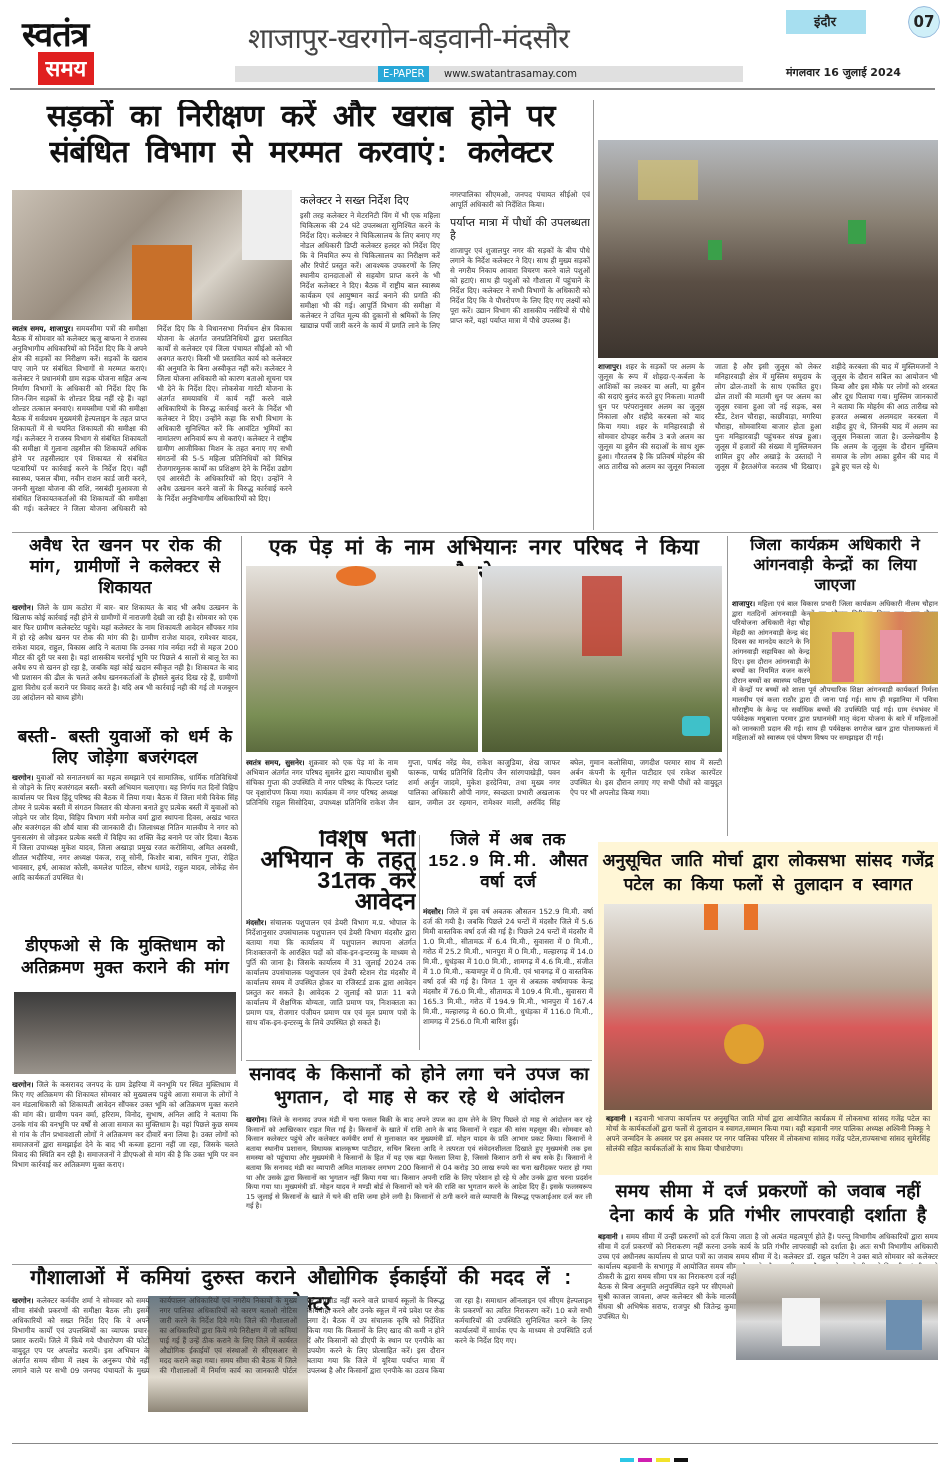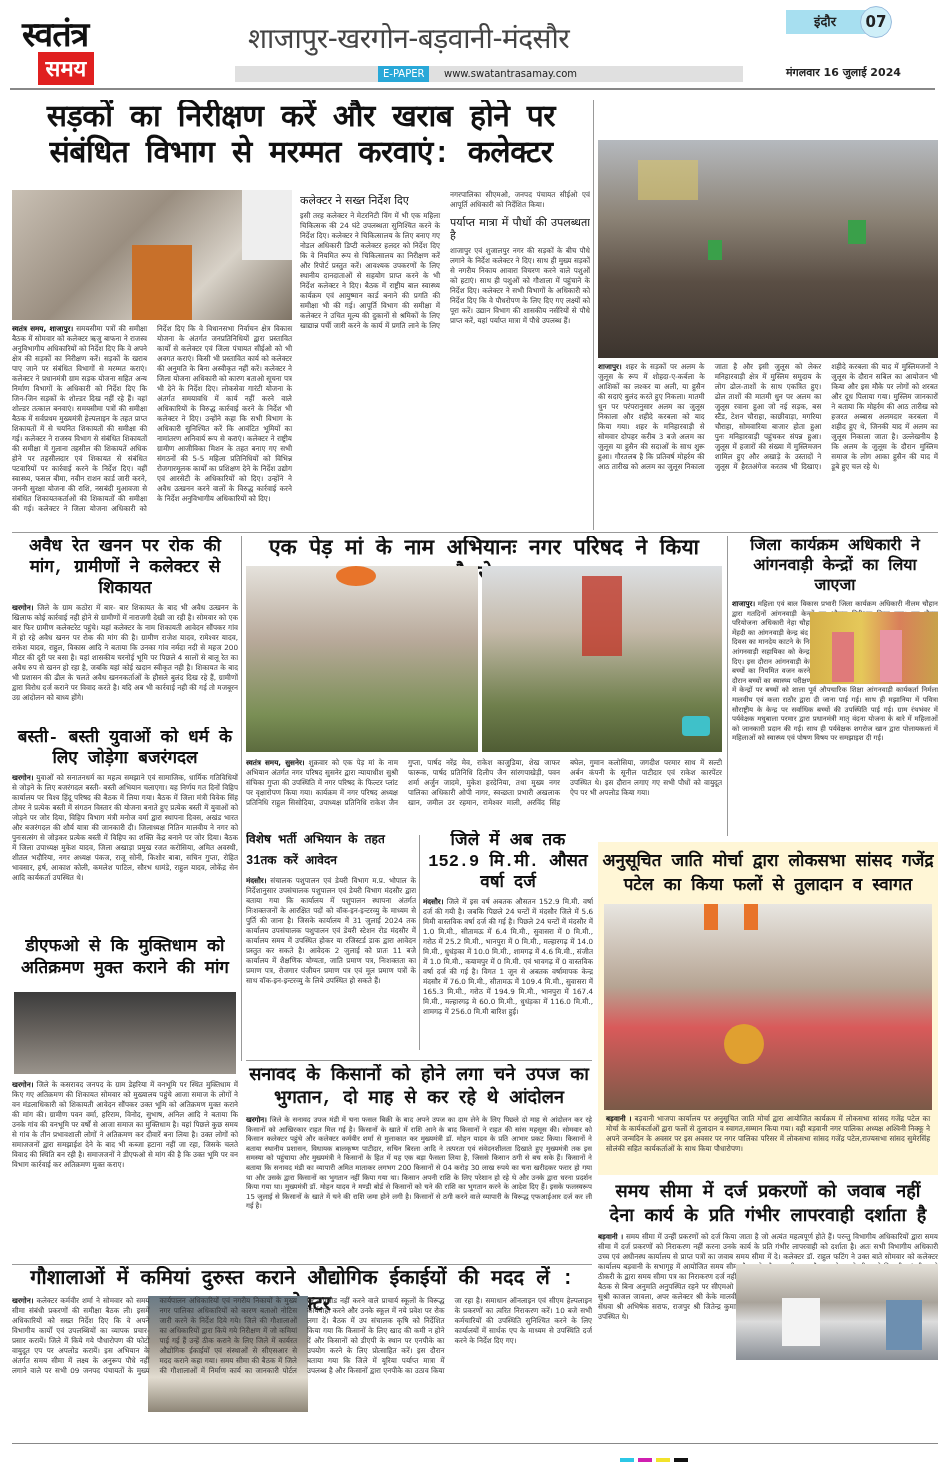--- a/index.html
+++ b/index.html
@@ -6,21 +6,21 @@
 body{width:945px;height:1468px;background:#fff;font-family:"DejaVu Sans","Liberation Sans",sans-serif;color:#222;position:relative;overflow:hidden}
 .abs{position:absolute}
 .masthead{left:0;top:0;width:945px;height:88px}
 .logo-top{left:22px;top:10px;font-size:34px;font-weight:bold;color:#111;letter-spacing:-1px;font-family:"DejaVu Sans",sans-serif}
 .logo-bot{left:38px;top:52px;width:56px;height:33px;background:#e02020;color:#fff;font-size:22px;font-weight:bold;text-align:center;line-height:33px}
 .edition-title{left:248px;top:18px;font-size:28px;color:#444;font-family:"DejaVu Sans",sans-serif;letter-spacing:-0.5px}
 .epaper-bar{left:235px;top:66px;width:508px;height:16px;background:#e0e0e0}
 .epaper-tag{left:378px;top:66px;height:16px;padding:0 5px;background:#29a8d8;color:#fff;font-size:10px;line-height:16px}
 .epaper-url{left:444px;top:66px;font-size:10px;line-height:16px;color:#222}
 .city{left:786px;top:10px;width:80px;height:24px;background:#a7dff0;font-size:13px;line-height:24px;padding-left:28px;font-weight:bold}
-.page-no{left:860px;top:6px;width:32px;height:32px;border-radius:50%;background:#cfeff8;border:1px solid #9bd;font-size:15px;font-weight:bold;text-align:center;line-height:30px}
+.page-no{left:908px;top:6px;width:32px;height:32px;border-radius:50%;background:#cfeff8;border:1px solid #9bd;font-size:15px;font-weight:bold;text-align:center;line-height:30px}
 .date{left:786px;top:64px;font-size:11px;font-weight:bold}
 .rule{left:10px;top:88px;width:925px;height:2px;background:#888}
 h1,h2,h3{font-family:Liberation Mono, monospace;color:#111;font-weight:bold;line-height:1.1}
 .story{position:absolute;overflow:hidden}
 .body-text{font-size:7.2px;line-height:10px;color:#333;text-align:justify}
 .cols2{column-count:2;column-gap:10px}
 .cols3{column-count:3;column-gap:10px}
 .cols4{column-count:4;column-gap:10px}
 .dateline{font-weight:bold;color:#111}
 .photo{position:absolute;overflow:hidden}
@@ -117,31 +117,31 @@
     <div style="position:absolute;left:22px;top:20px;width:22px;height:50px;background:#e07a7a"></div>
     <div style="position:absolute;left:70px;top:18px;width:22px;height:52px;background:#e894a5"></div>
   </div>
   <div class="body-text" style="margin-top:4px;font-size:7px;line-height:9.6px">
     <span class="dateline">शाजापुर।</span>
     <span>महिला एवं बाल विकास प्रभारी जिला कार्यक्रम अधिकारी नीलम चौहान द्वारा गतदिनों आंगनवाड़ी केन्द्रों का औचक निरीक्षण किया गया। इस दौरान परियोजना अधिकारी नेहा चौहान भी मौजूद थीं। निरीक्षण के दौरान ग्राम पंचायत मेंहदी का आंगनवाड़ी केन्द्र बंद पाए जाने पर कार्यकर्ता एवं सहायिका का तीन-तीन दिवस का मानदेय काटने के निर्देश दिए। साथ ही आंगनवाड़ी केन्द्र निपानिया डाबी, आंगनवाड़ी सहायिका को केन्द्र परिसर के आसपास साफ-सफाई रखने के निर्देश दिए। इस दौरान आंगनवाड़ी केन्द्र पर नियमित गतिविधियां आयोजित करवाने तथा बच्चों का नियमित वजन करने के निर्देश भी दिए। साथ ही दस्तक अभियान के दौरान बच्चों का स्वास्थ्य परीक्षण करवाने के निर्देश दिए। अधिकारी ने ग्राम पिपलोदा में केन्द्रों पर बच्चों को शाला पूर्व औपचारिक शिक्षा आंगनवाड़ी कार्यकर्ता निर्मला मालवीय एवं कला राठौर द्वारा दी जाना पाई गई। साथ ही मझानिया में पवित्रा सौराष्ट्रीय के केन्द्र पर सर्वाधिक बच्चों की उपस्थिति पाई गई। ग्राम रंथभंवर में पर्यवेक्षक मधुबाला परमार द्वारा प्रधानमंत्री मातृ वंदना योजना के बारे में महिलाओं को जानकारी प्रदान की गई। साथ ही पर्यवेक्षक शगरोज खान द्वारा पोलायकलां में महिलाओं को स्वास्थ्य एवं पोषण विषय पर समझाइश दी गई।</span>
   </div>
 </div>
 
 <div class="story" style="left:246px;top:830px;width:170px;height:225px">
-  <h2 style="font-size:12px;text-align:left;line-height:21px">विशेष भर्ती अभियान के तहत 31तक करें आवेदन</h2>
+  <h2 style="font-size:23px;text-align:right;line-height:21px">विशेष भर्ती अभियान के तहत 31तक करें आवेदन</h2>
   <div class="body-text" style="margin-top:4px">
     <span class="dateline">मंदसौर।</span>
     <span>संचालक पशुपालन एवं डेयरी विभाग म.प्र. भोपाल के निर्देशानुसार उपसंचालक पशुपालन एवं डेयरी विभाग मंदसौर द्वारा बताया गया कि कार्यालय में पशुपालन स्थापना अंतर्गत निःशक्तजनों के आरक्षित पदों को वॉक-इन-इन्टरव्यु के माध्यम से पुर्ति की जाना है। जिसके कार्यालय में 31 जुलाई 2024 तक कार्यालय उपसंचालक पशुपालन एवं डेयरी स्टेशन रोड मंदसौर में कार्यालय समय में उपस्थित होकर या रजिस्टर्ड डाक द्वारा आवेदन प्रस्तुत कर सकते है। आवेदक 2 जुलाई को प्रातः 11 बजे कार्यालय में शैक्षणिक योग्यता, जाति प्रमाण पत्र, निःशक्तता का प्रमाण पत्र, रोजगार पंजीयन प्रमाण पत्र एवं मूल प्रमाण पत्रों के साथ वॉक-इन-इन्टरव्यु के लिये उपस्थित हो सकते हैं।</span>
   </div>
 </div>
 <div class="sep-v" style="left:419px;top:835px;height:215px"></div>
 
 <div class="story" style="left:423px;top:830px;width:170px;height:225px">
   <h2 style="font-size:17px;text-align:center;line-height:21px">जिले में अब तक 152.9 मि.मी. औसत वर्षा दर्ज</h2>
-  <div class="body-text" style="margin-top:4px">
+  <div class="body-text" style="margin-top:14px">
     <span class="dateline">मंदसौर।</span>
     <span>जिले में इस वर्ष अबतक औसतन 152.9 मि.मी. वर्षा दर्ज की गयी है। जबकि पिछले 24 घन्टों में मंदसौर जिले में 5.6 मिमी वास्तविक वर्षा दर्ज की गई है। पिछले 24 घन्टों में मंदसौर में 1.0 मि.मी., सीतामऊ में 6.4 मि.मी., सुवासरा में 0 मि.मी., गरोठ में 25.2 मि.मी., भानपुरा में 0 मि.मी., मल्हारगढ़ में 14.0 मि.मी., धुधंड़का में 10.0 मि.मी., शामगढ़ में 4.6 मि.मी., संजीत में 1.0 मि.मी., कयामपुर में 0 मि.मी. एवं भावगढ़ में 0 वास्तविक वर्षा दर्ज की गई है। विगत 1 जून से अबतक वर्षामापक केन्द्र मंदसौर में 76.0 मि.मी., सीतामऊ में 109.4 मि.मी., सुवासरा में 165.3 मि.मी., गरोठ में 194.9 मि.मी., भानपुरा में 167.4 मि.मी., मल्हारगढ़ मे 60.0 मि.मी., धुधंड़का में 116.0 मि.मी., शामगढ़ में 256.0 मि.मी बारिश हुई।</span>
   </div>
 </div>
 
 <div class="story yellow" style="left:598px;top:842px;width:340px;height:333px">
   <h2 style="font-size:17px;text-align:center;line-height:24px;padding:8px 4px 0">अनुसूचित जाति मोर्चा द्वारा लोकसभा सांसद गजेंद्र पटेल का किया फलों से तुलादान व स्वागत</h2>
   <div class="photo" style="left:6px;top:62px;width:328px;height:206px;background:linear-gradient(180deg,#e8e6e1 0%,#b6a493 40%,#d95a5a 60%,#7a5a48 100%)">
     <div style="position:absolute;left:100px;top:0;width:14px;height:26px;background:#e8742a"></div>
     <div style="position:absolute;left:140px;top:0;width:14px;height:26px;background:#e8742a"></div>

